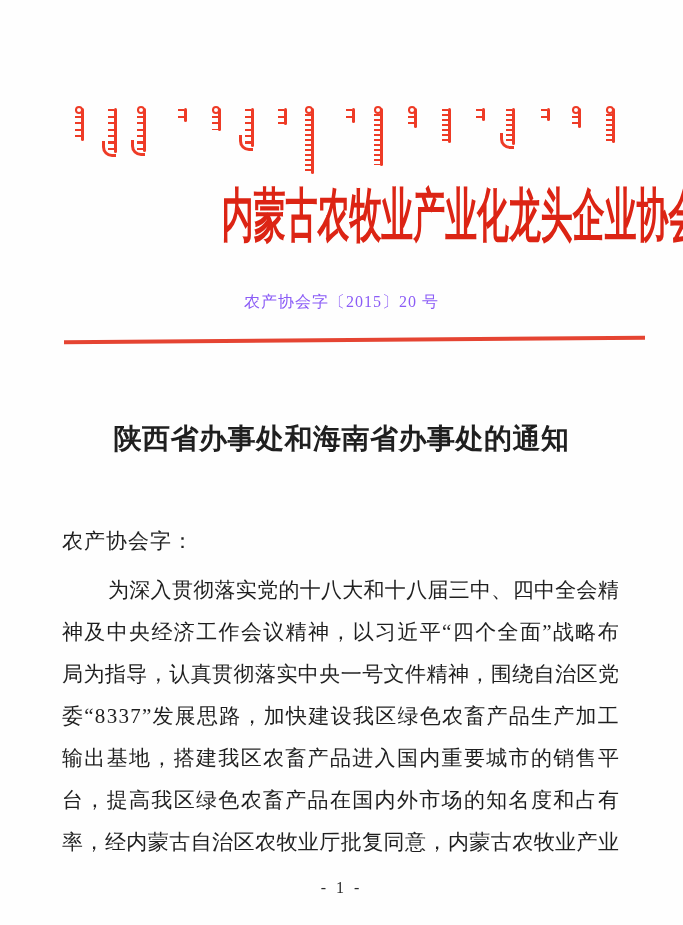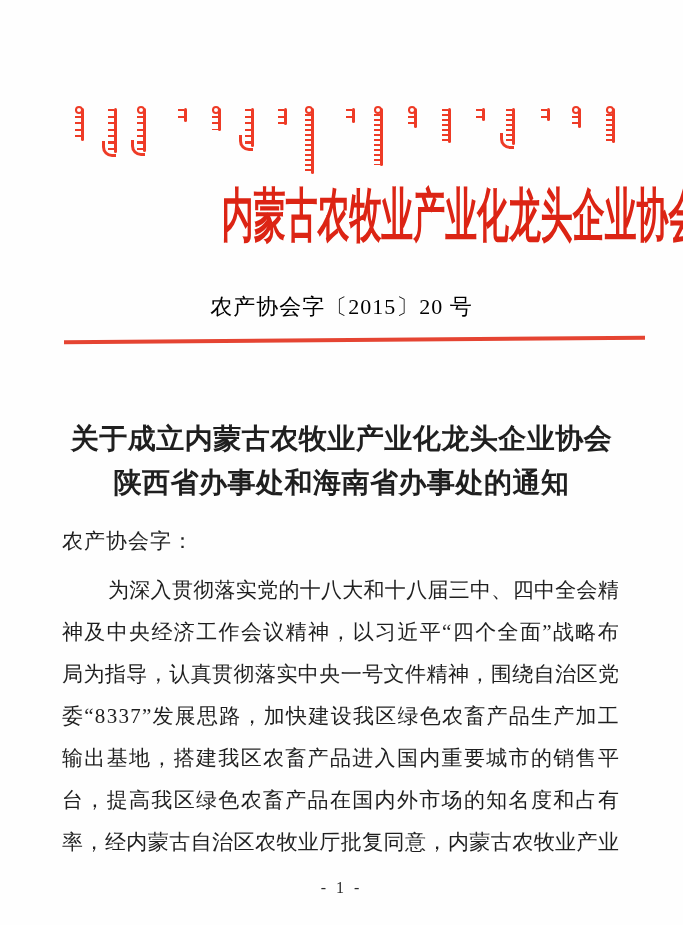--- a/index.html
+++ b/index.html
@@ -56,21 +56,21 @@
     font-size: 58px; line-height: 62px; font-weight: bold;
     color: var(--title-red);
     transform: scale(0.55, 1);
     transform-origin: 50% 50%;
   }
 
   
   .doc-number {
     position: absolute; top: 292px; left: 0; right: 0;
     text-align: center;
-    font-size: 22px; color: #000000;
+    font-size: 16px; color: #8b5cf6;
     letter-spacing: 1px;
   }
 
   
   .red-line {
     position: absolute; top: 338px; left: 64px;
     width: 581px; height: 3.5px;
     background: var(--divider-red);
     transform: rotate(-0.45deg);
   }
@@ -201,21 +201,20 @@
 
   <div class="org-title-wrap">
     <span class="org-title">内蒙古农牧业产业化龙头企业协会文件</span>
   </div>
 
   <div class="doc-number">农产协会字〔2015〕20 号</div>
 
   <div class="red-line"></div>
 
   <div class="notice-title">
-    <div>关于成立内蒙古农牧业产业化龙头企业协会</div>
     <div>陕西省办事处和海南省办事处的通知</div>
   </div>
 
   <div class="salutation">农产协会字：</div>
 
   <div class="paragraph">
       <div class="para-line indent">
         <span>为</span>
         <span>深</span>
         <span>入</span>

